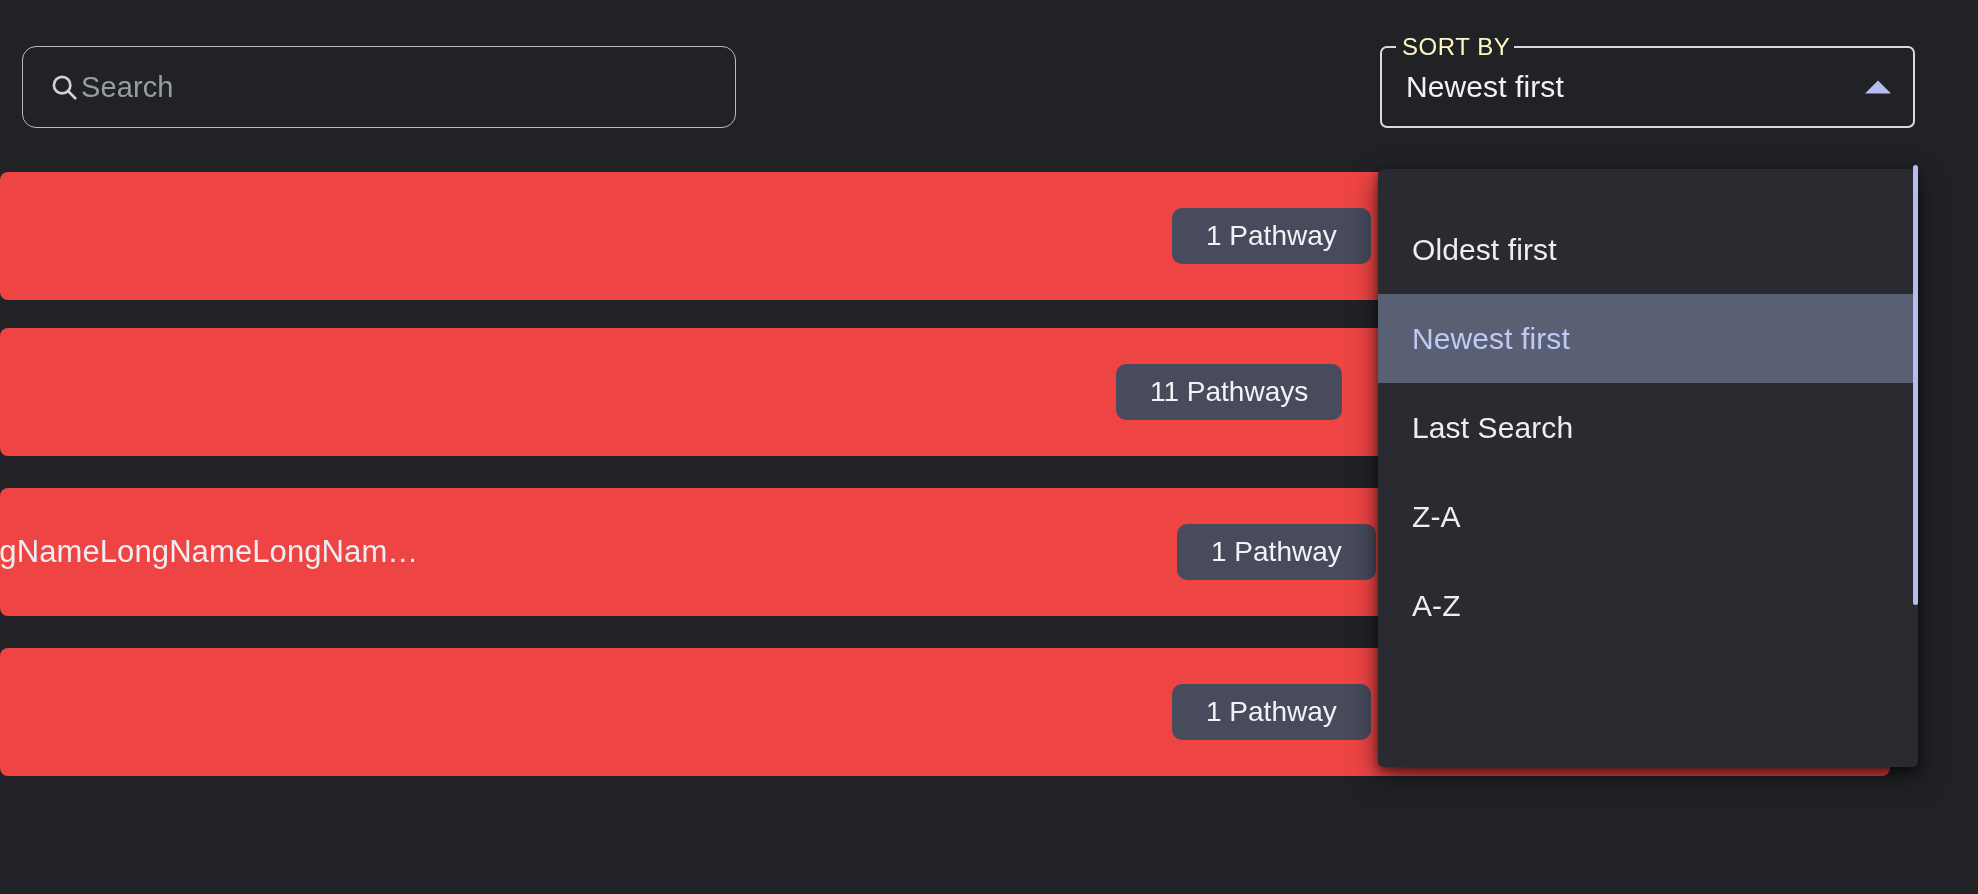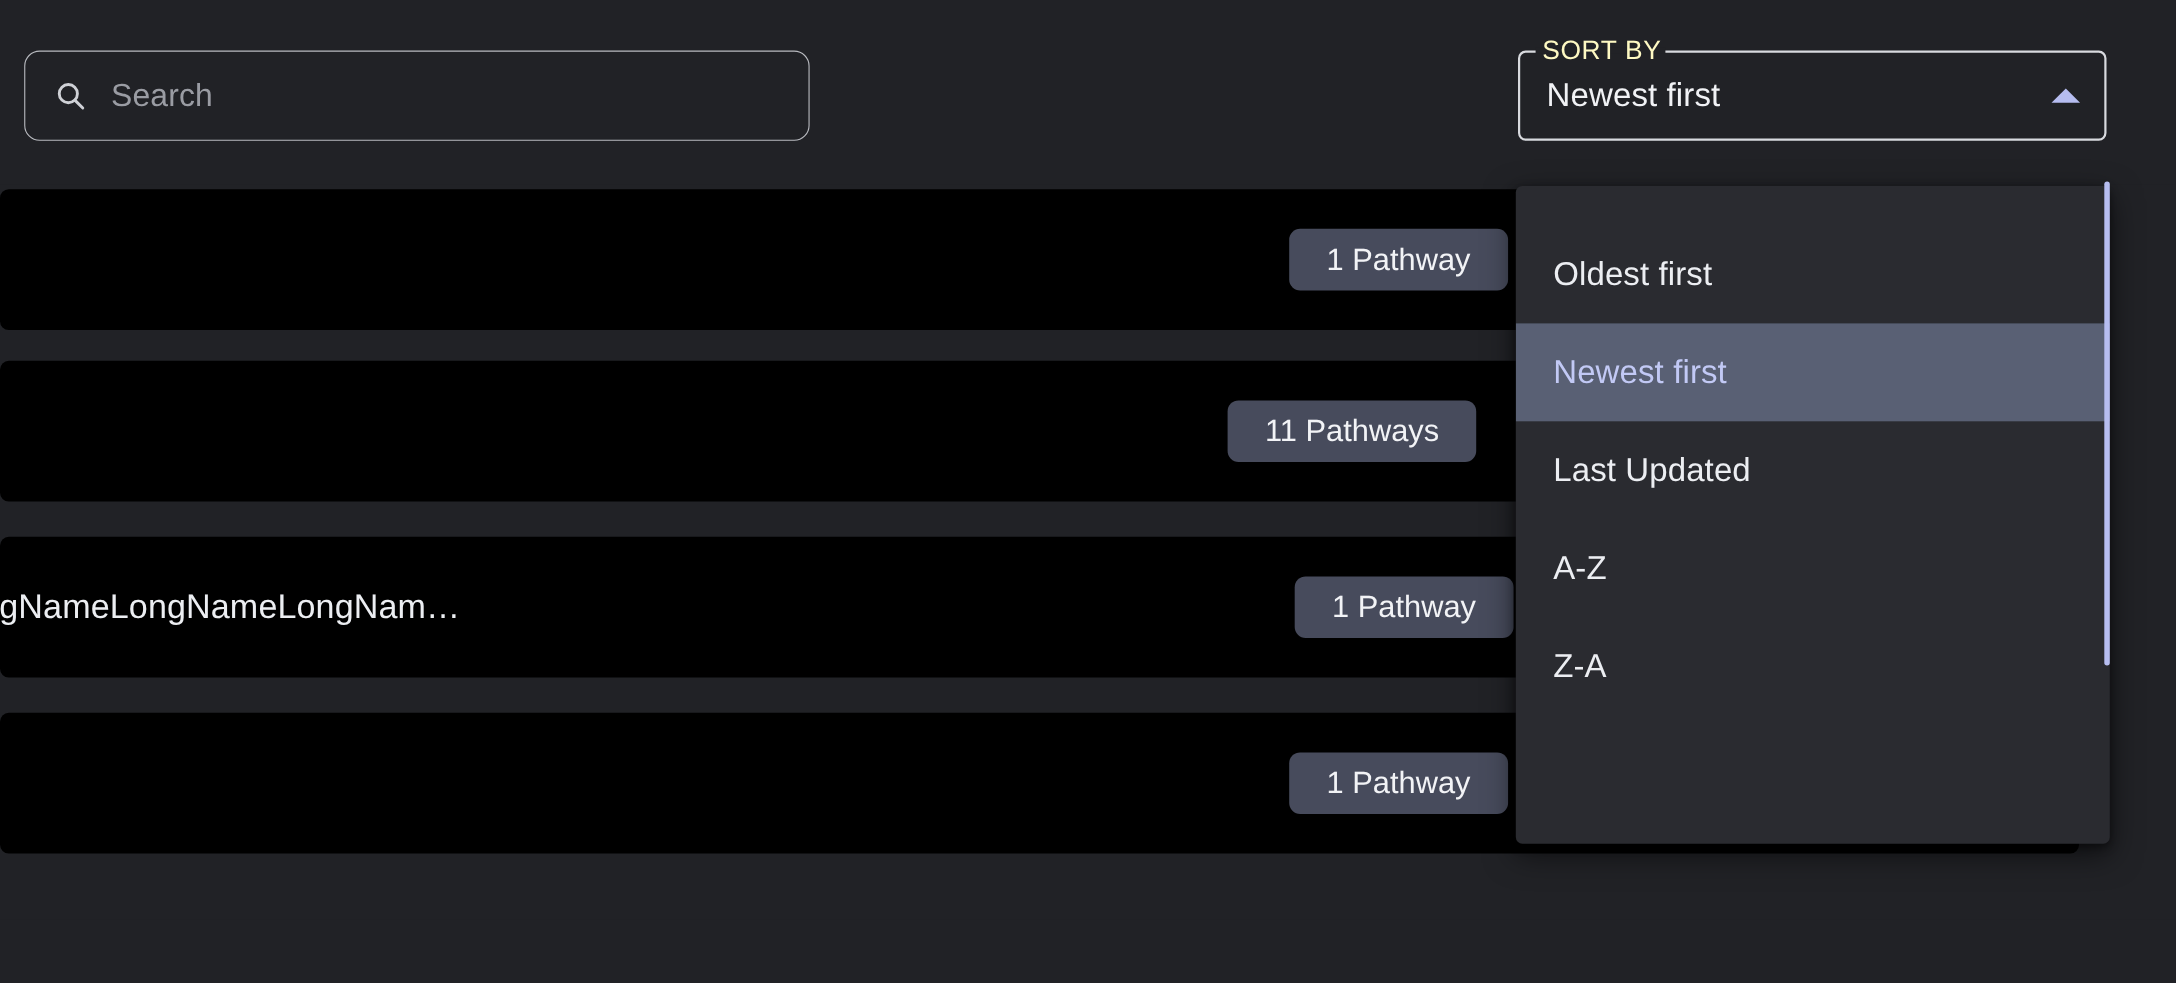--- a/index.html
+++ b/index.html
@@ -32,21 +32,21 @@
     left: 22px;
     top: 46px;
     width: 714px;
     height: 82px;
     border: 1.6px solid #b9bbc0;
     border-radius: 14px;
     background: transparent;
     display: flex;
     align-items: center;
     padding: 0 26px;
-    gap: 22px;
+    gap: 2px;
   }
 
   .search-icon {
     width: 30px; height: 30px;
     flex: 0 0 auto;
     display: block;
   }
   .search-icon svg { display: block; }
 
   .search-input {
@@ -150,21 +150,21 @@
     left: 0;
     top: 168px;
     width: 1924px;
     height: 726px;
   }
   .row {
     position: absolute;
     left: 0;
     width: 1890px;
     height: 128px;
-    background: #000000;
+    background: #ef4444;
     border-radius: 8px;
     display: flex;
     align-items: center;
   }
   .row.r1 { top: 4px; }
   .row.r2 { top: 160px; }
   .row.r3 { top: 320px; }
   .row.r4 { top: 480px; }
 
   .row-title {
@@ -273,23 +273,23 @@
     </div>
     <div class="sortby-notch"></div>
     <span class="sortby-label">SORT BY</span>
     <span class="sortby-arrow"></span>
   </div>
 </div>
 
 <div class="menu">
   <div class="menu-item first">Oldest first</div>
   <div class="menu-item selected">Newest first</div>
-  <div class="menu-item">Last Updated</div>
+  <div class="menu-item">Last Search</div>
+  <div class="menu-item">Z-A</div>
   <div class="menu-item">A-Z</div>
-  <div class="menu-item">Z-A</div>
 </div>
 
 <div class="list">
 
   <div class="row r1">
     <span class="row-title"></span>
     <span class="chip c1">1 Pathway</span>
   </div>
 
   <div class="row r2">

